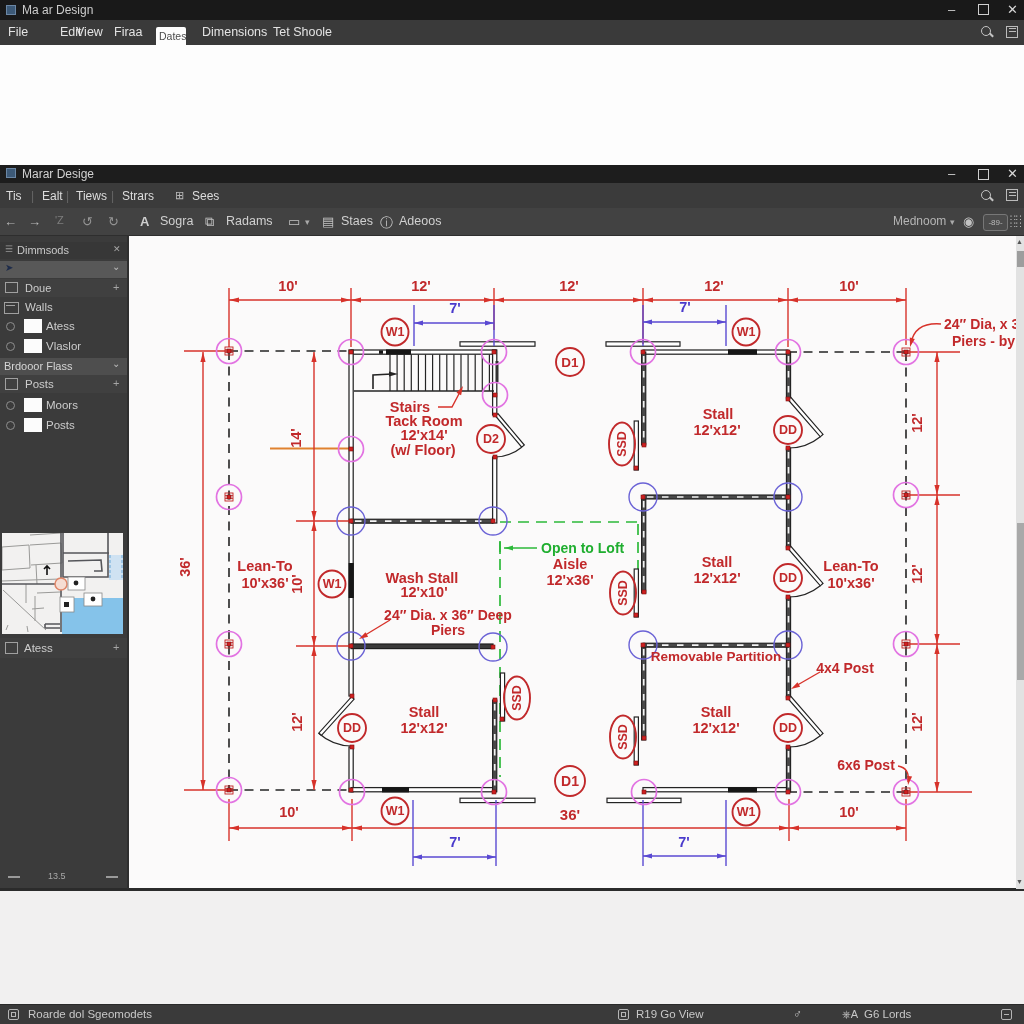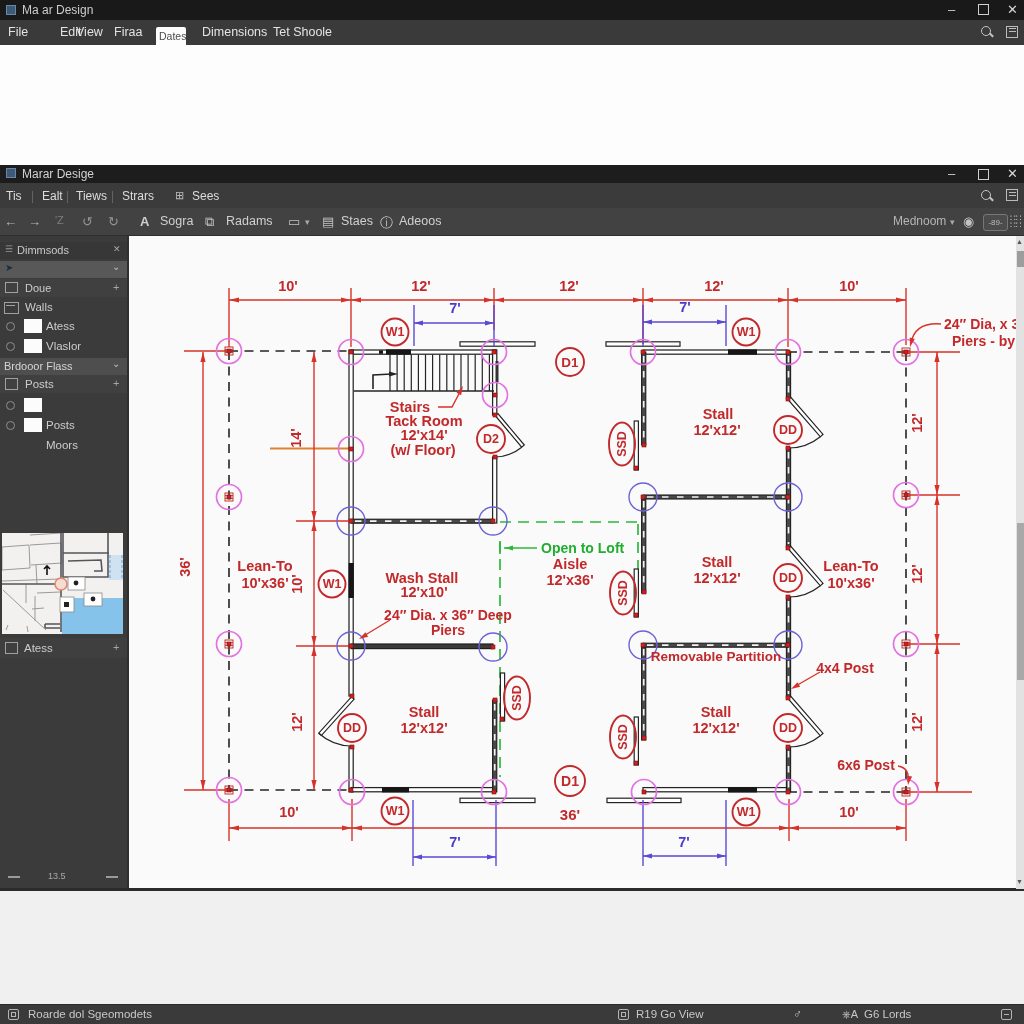--- a/index.html
+++ b/index.html
@@ -122,21 +122,21 @@
   <div class="abs" style="left:4px;top:124px;font-size:11px;color:#d5d5d5;">Brdooor Flass</div>
   <div class="abs" style="left:112px;top:122px;font-size:10px;color:#bbb;">⌄</div>
 
   <div class="abs" style="left:0;top:139px;width:128px;height:18px;background:#404040;"></div>
   <div class="abs" style="left:5px;top:142px;width:11px;height:10px;border:1.2px solid #a0a0a0;"></div>
   <div class="abs" style="left:25px;top:142px;font-size:11.5px;color:#cccccc;">Posts</div>
   <div class="abs" style="left:113px;top:141px;font-size:11px;color:#a5a5a5;">+</div>
 
   <div class="abs" style="left:6px;top:165px;width:7px;height:7px;border:1.4px solid #8e8e8e;border-radius:50%;"></div>
   <div class="abs" style="left:24px;top:162px;width:18px;height:14px;background:#fcfcfc;"></div>
-  <div class="abs" style="left:46px;top:163px;font-size:11.5px;color:#cccccc;margin-top:40px;">Moors</div>
+  <div class="abs" style="left:46px;top:163px;font-size:11.5px;color:#cccccc;">Moors</div>
 
   <div class="abs" style="left:6px;top:185px;width:7px;height:7px;border:1.4px solid #8e8e8e;border-radius:50%;"></div>
   <div class="abs" style="left:24px;top:182px;width:18px;height:14px;background:#fcfcfc;"></div>
   <div class="abs" style="left:46px;top:183px;font-size:11.5px;color:#cccccc;">Posts</div>
 
   <div class="abs" style="left:2px;top:297px;width:121px;height:101px;background:#f2f1f0;overflow:hidden;">
     <svg width="121" height="101" viewBox="0 0 121 101">
         <rect x="0" y="0" width="121" height="101" fill="#f2f1f0"></rect>
 <g stroke="#9a9a98" stroke-width="1" fill="none">
 <path d="M 0 14 L 27 12 L 28 35 L 0 37 Z"></path>

